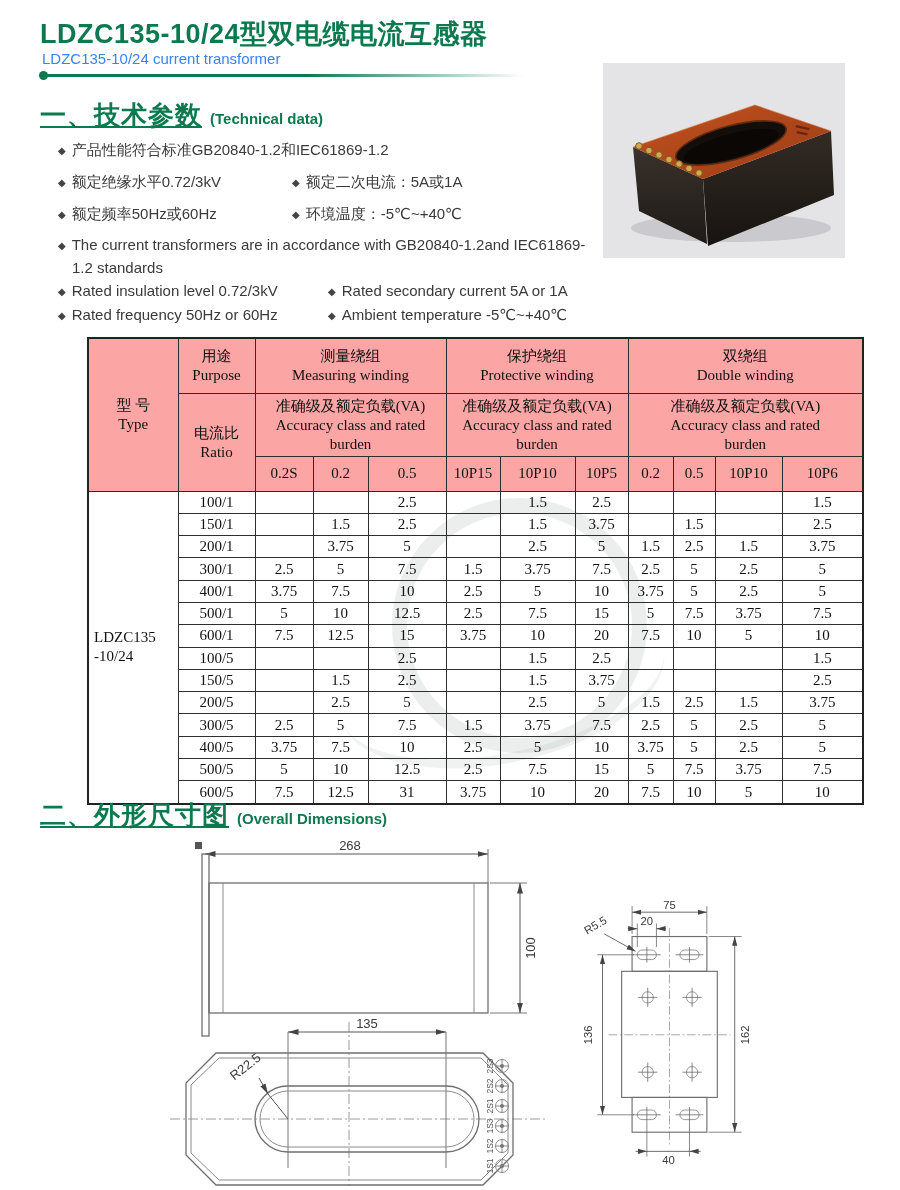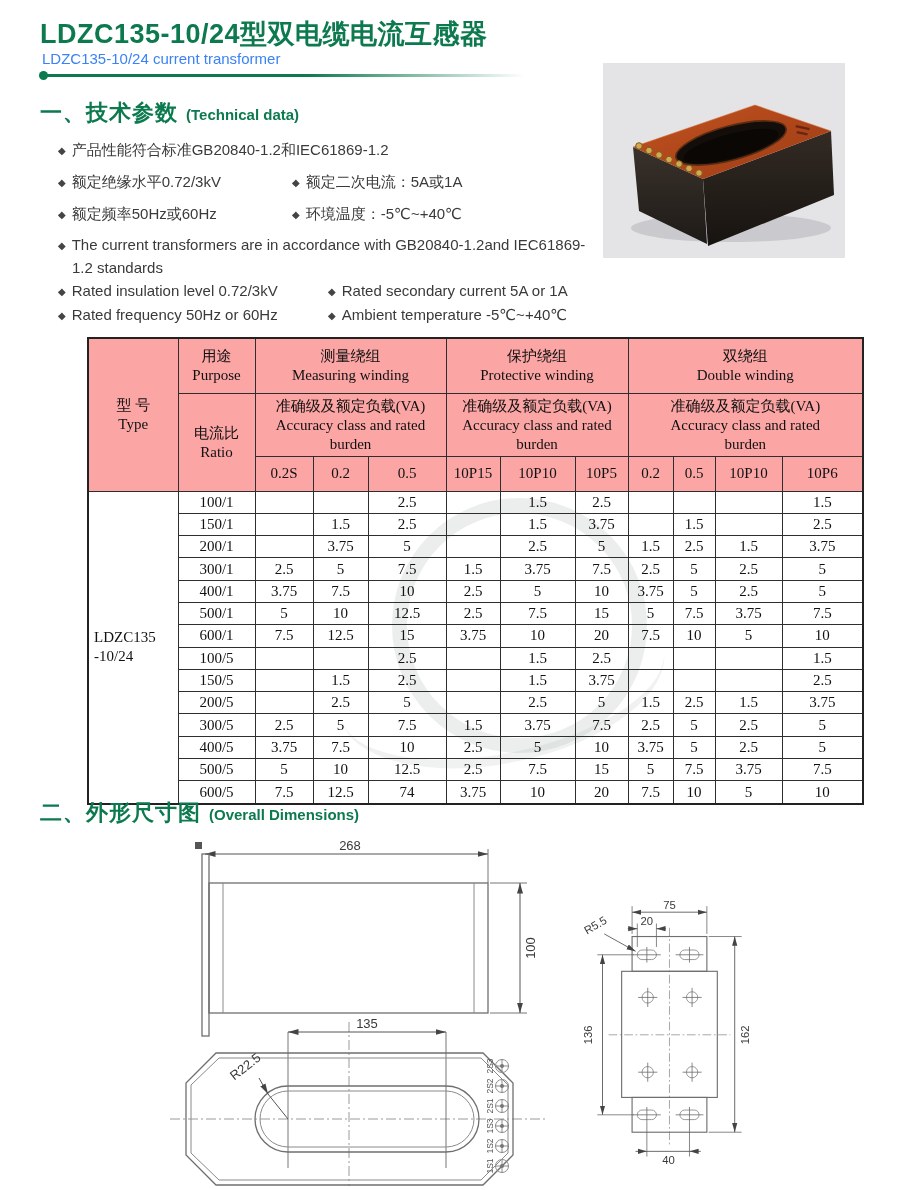--- a/index.html
+++ b/index.html
@@ -10,21 +10,21 @@
   .title{position:absolute;left:40px;top:16px;font-size:27px;font-weight:bold;
          color:#0c7a4e;letter-spacing:.5px;}
   .subtitle{position:absolute;left:42px;top:50px;font-size:15px;color:#3b82f6;}
   .divider{position:absolute;left:42px;top:74px;width:482px;height:3px;border-radius:2px;
            background:linear-gradient(to right,#0c7a4e 55%,rgba(12,122,78,0) 100%);}
   .divider::before{content:'';position:absolute;left:-3px;top:-3px;width:9px;height:9px;
            border-radius:50%;background:#0c7a4e;}
 
   
   .sec-heading{position:absolute;color:#0c7a4e;font-weight:bold;white-space:nowrap;}
-  .sec-heading .cn{font-size:22px;letter-spacing:1px;}
+  .sec-heading .cn{font-size:26px;letter-spacing:1px;text-decoration:underline;}
   .sec-heading .en{font-size:15px;margin-left:8px;}
 
   
   .bullets{position:absolute;left:58px;top:138px;width:548px;font-size:15px;color:#3a3a3a;}
   .b-row{line-height:23px;margin-bottom:8px;}
   .b-row.two{display:grid;gap:12px;}
   .b-row.cn2{grid-template-columns:222px 1fr;}
   .b-row.en2{grid-template-columns:258px 1fr;margin-bottom:1px;line-height:22px;}
   .b-row.enlong{line-height:22px;margin-bottom:1px;margin-top:6px;}
   .hang{padding-left:14px;text-indent:-14px;}
@@ -381,21 +381,21 @@
           <td>15</td>
           <td>5</td>
           <td>7.5</td>
           <td>3.75</td>
           <td>7.5</td>
         </tr>
         <tr>
           <td class="ratio-cell">600/5</td>
           <td>7.5</td>
           <td>12.5</td>
-          <td>74</td>
+          <td>31</td>
           <td>3.75</td>
           <td>10</td>
           <td>20</td>
           <td>7.5</td>
           <td>10</td>
           <td>5</td>
           <td>10</td>
         </tr>
       </tbody>
   </table>

